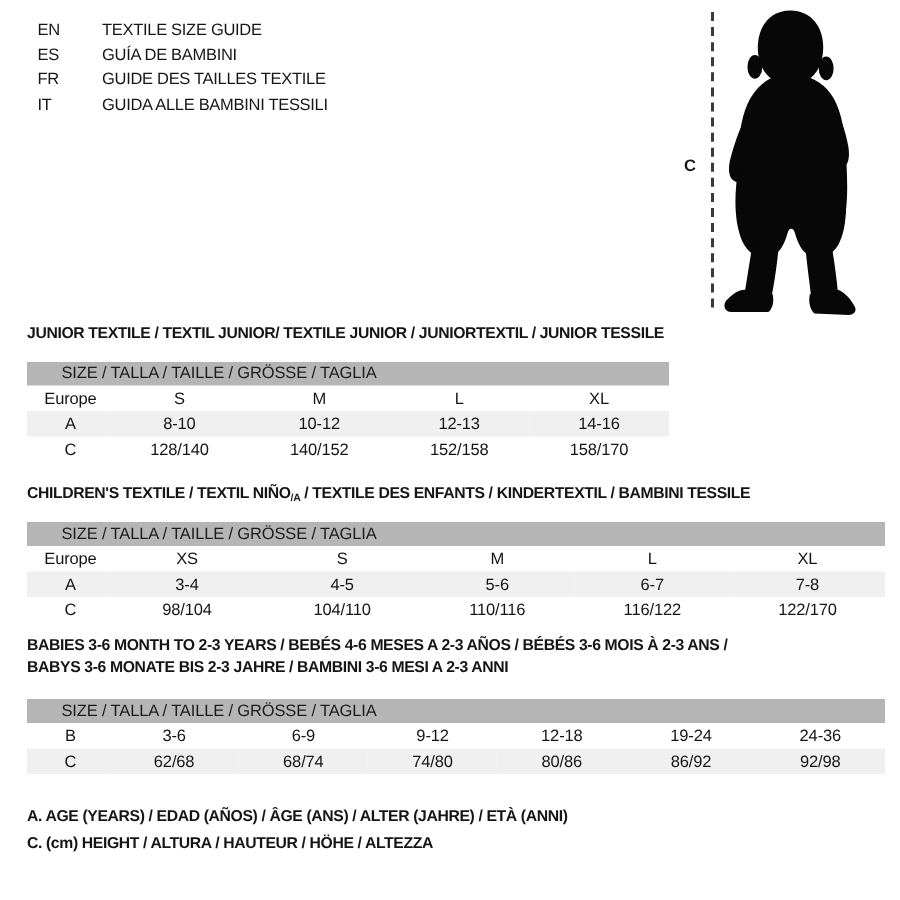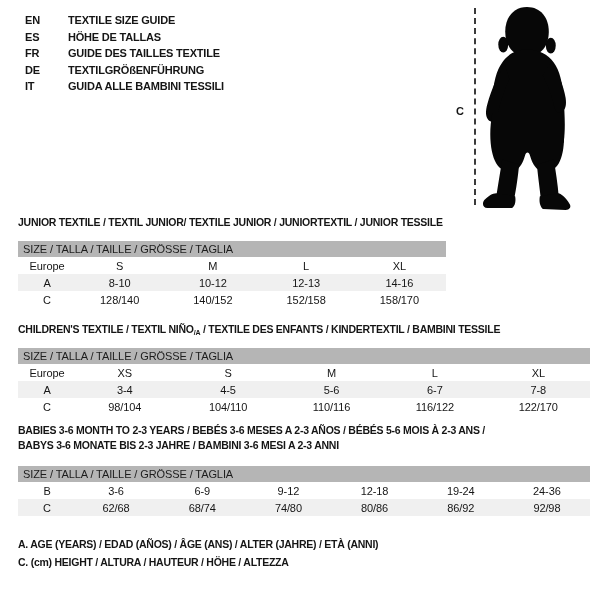--- a/index.html
+++ b/index.html
@@ -7,57 +7,54 @@
     --silhouette:#070707; --measure-line:#3a3a3a;
   }
   html,body{margin:0;padding:0;}
   body{
     width:600px;height:600px;background:#ffffff;position:relative;overflow:hidden;
     font-family:"Liberation Sans", sans-serif;color:var(--text);
   }
   .abs{position:absolute;}
   
   .lang-block{left:25px;top:12px;}
-  .lang-row{font-size:11px;font-weight:bold;line-height:16.6px;letter-spacing:-0.2px;white-space:nowrap;}
+  .lang-row{font-size:11px;font-weight:normal;line-height:16.6px;letter-spacing:-0.2px;white-space:nowrap;}
   .lang-code{display:inline-block;width:43px;}
   
   .measure-line{left:474px;top:8px;height:197px;width:0;border-left:2px dashed var(--measure-line);}
   .measure-label{left:452px;top:105px;width:16px;text-align:center;font-size:11px;font-weight:bold;}
   .figure-svg{left:478px;top:4px;width:100px;height:208px;}
   
   .tbl-title{font-size:10.5px;font-weight:bold;letter-spacing:-0.25px;white-space:nowrap;line-height:15px;}
   .sub{font-size:7px;vertical-align:-2px;}
   
   table.size-table{border-collapse:collapse;table-layout:fixed;font-size:11px;letter-spacing:-0.1px;}
   table.size-table th.bar{
     background:var(--header-bar);height:16px;font-weight:normal;text-align:left;
-    padding:0 0 0 5px;color:#1c1c1c;white-space:nowrap;overflow:hidden;
+    padding:0 0 0 23px;color:#1c1c1c;white-space:nowrap;overflow:hidden;
   }
   table.size-table td{height:17px;padding:0;text-align:center;white-space:nowrap;}
   table.size-table td.lbl{text-align:center;padding-left:3px;}
   tr.alt{background:var(--row-alt);}
   
   .footnotes{left:18px;top:536px;}
   .footnote{font-size:10.5px;font-weight:bold;letter-spacing:-0.25px;line-height:17.5px;white-space:nowrap;}
 </style>
 </head>
 <body>
 
 <div class="abs lang-block">
   <div class="lang-row">
     <span class="lang-code">EN</span><span>TEXTILE SIZE GUIDE</span>
   </div>
   <div class="lang-row">
-    <span class="lang-code">ES</span><span>HÖHE DE TALLAS</span>
+    <span class="lang-code">ES</span><span>GUÍA DE BAMBINI</span>
   </div>
   <div class="lang-row">
     <span class="lang-code">FR</span><span>GUIDE DES TAILLES TEXTILE</span>
-  </div>
-  <div class="lang-row">
-    <span class="lang-code">DE</span><span>TEXTILGRÖßENFÜHRUNG</span>
   </div>
   <div class="lang-row">
     <span class="lang-code">IT</span><span>GUIDA ALLE BAMBINI TESSILI</span>
   </div>
 </div>
 
 <div class="abs measure-label">C</div>
 <div class="abs measure-line"></div>
 
 <svg class="abs figure-svg" viewBox="0 0 100 210" aria-hidden="true">
@@ -154,21 +151,21 @@
       <td>98/104</td>
       <td>104/110</td>
       <td>110/116</td>
       <td>116/122</td>
       <td>122/170</td>
     </tr>
   </tbody>
 </table>
 
 <div class="abs" style="left:18px;top:423px;">
-  <div class="tbl-title">BABIES 3-6 MONTH TO 2-3 YEARS / BEBÉS 3-6 MESES A 2-3 AÑOS / BÉBÉS 5-6 MOIS À 2-3 ANS /</div>
+  <div class="tbl-title">BABIES 3-6 MONTH TO 2-3 YEARS / BEBÉS 4-6 MESES A 2-3 AÑOS / BÉBÉS 3-6 MOIS À 2-3 ANS /</div>
   <div class="tbl-title">BABYS 3-6 MONATE BIS 2-3 JAHRE / BAMBINI 3-6 MESI A 2-3 ANNI</div>
 </div>
 <table class="abs size-table" style="left:18px;top:466px;width:572px;">
   <colgroup>
       <col style="width:55px">
       <col>
       <col>
       <col>
       <col>
       <col>

